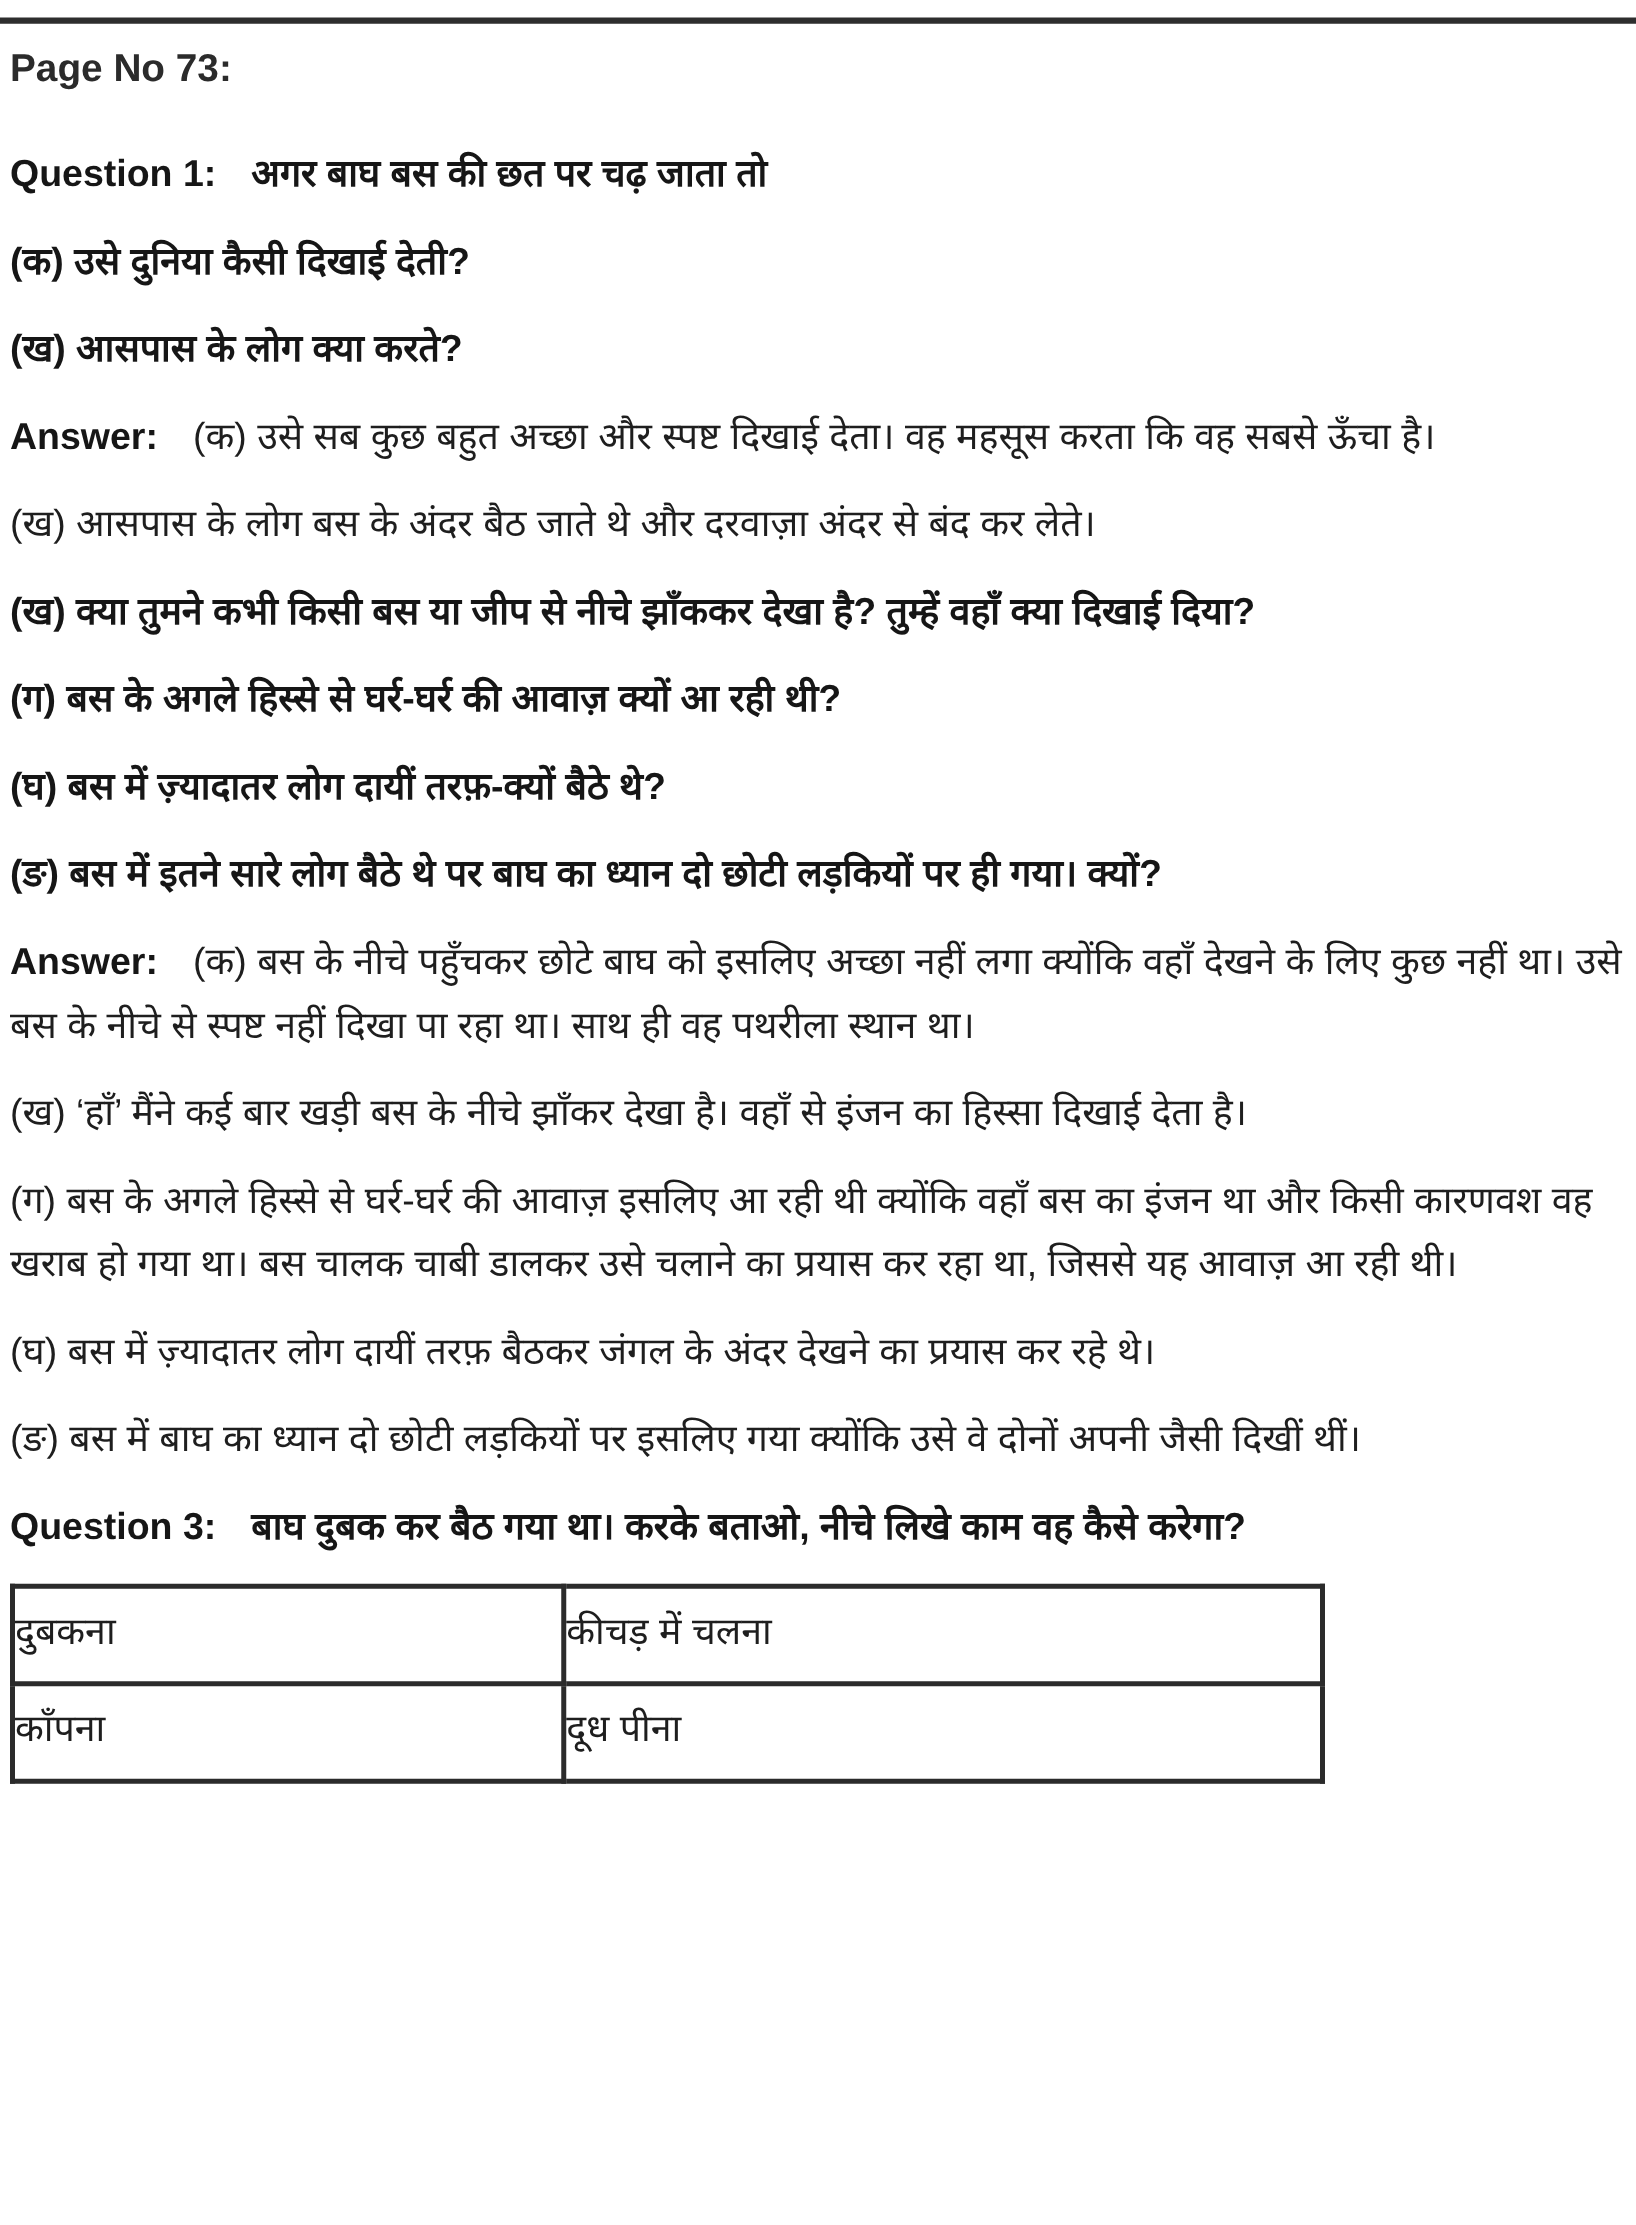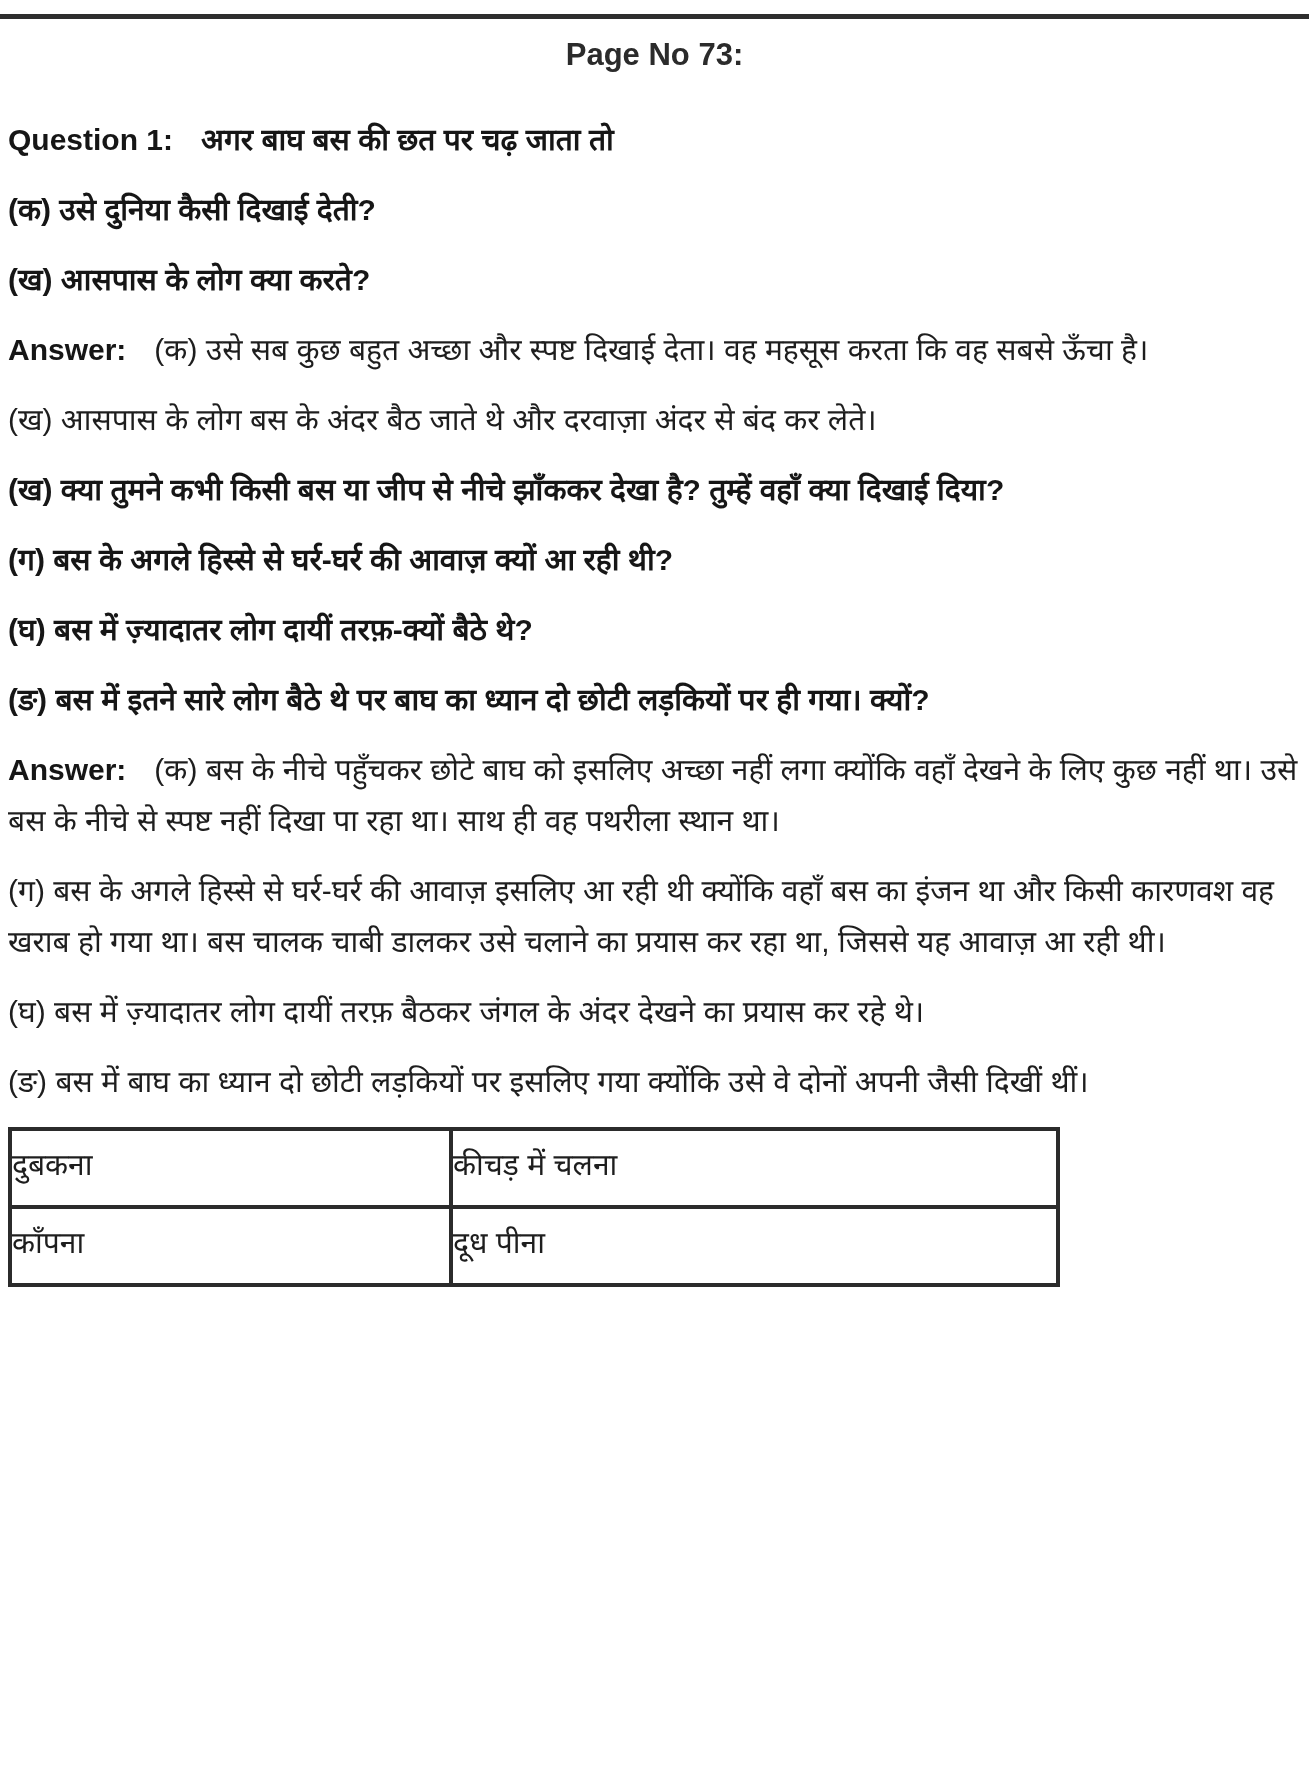--- a/index.html
+++ b/index.html
@@ -31,21 +31,20 @@
     margin-top: 2px;
     line-height: 1.15;
   }
   .title-rule {
     border: none;
     height: 5px;
     background: var(--rule);
     margin: 14px -8px 0 -8px; 
   }
   .page-label {
-    text-align: center;
     font-size: 31px;
     font-weight: bold;
     color: #2b2b2b;
     margin-top: 17px;
     line-height: 1.2;
   }
   .content {
     margin-top: 41px;
   }
   .para {
@@ -111,27 +110,29 @@
     <p class="para q"><span>(ख) क्या तुमने कभी किसी बस या जीप से नीचे झाँककर देखा है? तुम्हें वहाँ क्या दिखाई दिया?</span></p>
 
     <p class="para q"><span>(ग) बस के अगले हिस्से से घर्र-घर्र की आवाज़ क्यों आ रही थी?</span></p>
 
     <p class="para q"><span>(घ) बस में ज़्यादातर लोग दायीं तरफ़-क्यों बैठे थे?</span></p>
 
     <p class="para q"><span>(ङ) बस में इतने सारे लोग बैठे थे पर बाघ का ध्यान दो छोटी लड़कियों पर ही गया। क्यों?</span></p>
 
     <p class="para"><span class="prefix">Answer:</span><span>(क) बस के नीचे पहुँचकर छोटे बाघ को इसलिए अच्छा नहीं लगा क्योंकि वहाँ देखने के लिए कुछ नहीं था। उसे बस के नीचे से स्पष्ट नहीं दिखा पा रहा था। साथ ही वह पथरीला स्थान था।</span></p>
 
+    <p class="para"><span>(ख) ‘हाँ’ मैंने कई बार खड़ी बस के नीचे झाँकर देखा है। वहाँ से इंजन का हिस्सा दिखाई देता है।</span></p>
 
     <p class="para"><span>(ग) बस के अगले हिस्से से घर्र-घर्र की आवाज़ इसलिए आ रही थी क्योंकि वहाँ बस का इंजन था और किसी कारणवश वह खराब हो गया था। बस चालक चाबी डालकर उसे चलाने का प्रयास कर रहा था, जिससे यह आवाज़ आ रही थी।</span></p>
 
     <p class="para"><span>(घ) बस में ज़्यादातर लोग दायीं तरफ़ बैठकर जंगल के अंदर देखने का प्रयास कर रहे थे।</span></p>
 
     <p class="para"><span>(ङ) बस में बाघ का ध्यान दो छोटी लड़कियों पर इसलिए गया क्योंकि उसे वे दोनों अपनी जैसी दिखीं थीं।</span></p>
 
+    <p class="para q"><span class="prefix">Question 3:</span><span>बाघ दुबक कर बैठ गया था। करके बताओ, नीचे लिखे काम वह कैसे करेगा?</span></p>
 
   </div>
 
   <table class="activity-table">
     <colgroup>
         <col class="c1">
         <col class="c2">
       </colgroup>
     <tbody>
       <tr>

